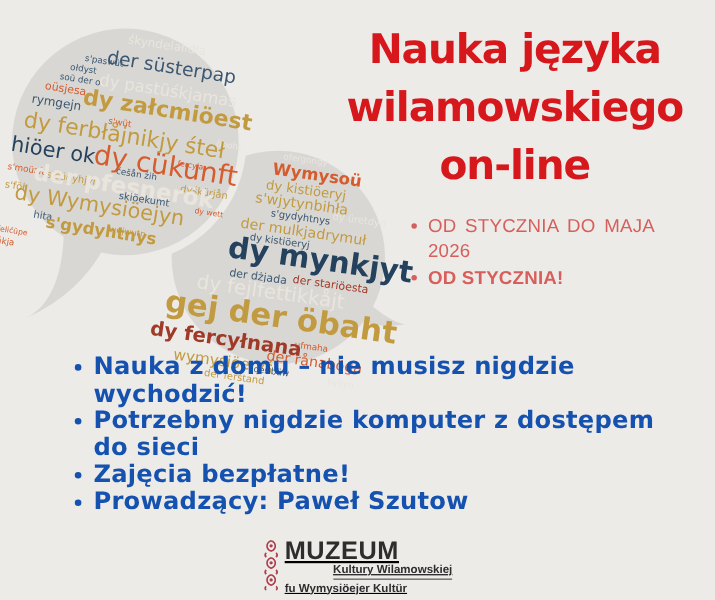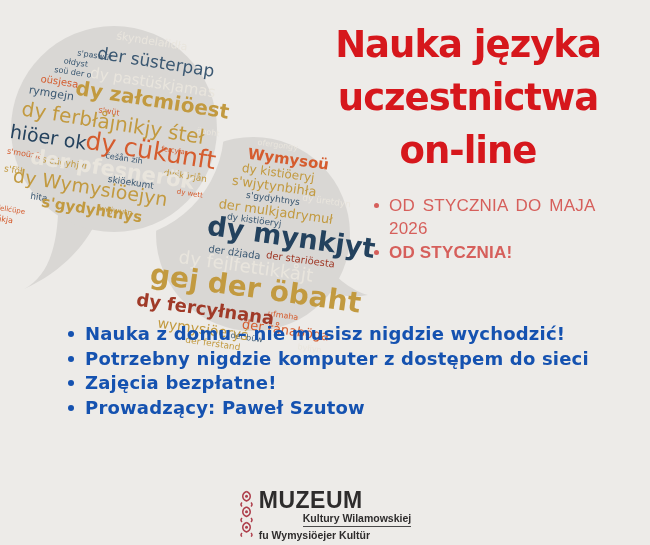--- a/index.html
+++ b/index.html
@@ -20,32 +20,32 @@
   
   .schedule{position:absolute;left:372px;top:194px;width:235px;margin:0;padding:0;list-style:none;
             color:#d65f5b;font-size:17px;line-height:23px;font-family:"Liberation Sans",sans-serif;letter-spacing:.2px;}
   .schedule li{position:relative;padding-left:17px;margin-bottom:1px;}
   .schedule li::before{content:"";position:absolute;left:2px;top:9px;width:5px;height:5px;border-radius:50%;background:#d65f5b;}
   .schedule strong{font-weight:700;}
   .schedule li.spread{word-spacing:3px;}
 
   
   .benefits{position:absolute;left:64px;top:322px;width:560px;margin:0;padding:0;list-style:none;
-            color:#1552b0;font-size:18px;font-weight:700;line-height:24.5px;letter-spacing:.2px;}
+            color:#1552b0;font-size:22px;font-weight:700;line-height:24.5px;letter-spacing:.2px;}
   .benefits li{position:relative;padding-left:21px;}
   .benefits li::before{content:"";position:absolute;left:4px;top:9px;width:6px;height:6px;border-radius:50%;background:#1552b0;}
 
   
   .contact{position:absolute;left:0;top:448px;width:650px;text-align:center;
            color:#1c1c1c;font-size:13.5px;font-weight:700;line-height:17.5px;
            font-family:"Liberation Sans",sans-serif;}
 
   
   .logo{position:absolute;left:0;top:489px;width:650px;display:flex;justify-content:center;}
-  .logo-inner{display:flex;align-items:center;gap:5px;}
+  .logo-inner{display:flex;align-items:center;gap:5px;text-decoration:underline;}
   .logo-text{display:flex;flex-direction:column;align-items:flex-start;font-family:"Liberation Sans",sans-serif;color:#2e2c2c;}
   .logo-name{font-size:23px;font-weight:700;line-height:23px;letter-spacing:.5px;}
   .logo-sub1{font-size:10.5px;font-weight:700;line-height:13px;border-bottom:1.5px solid #4a4a4a;padding-bottom:1px;margin-left:44px;}
   .logo-sub2{font-size:10.5px;font-weight:700;line-height:13px;padding-top:1.5px;}
 </style>
 </head>
 <body>
 
 <div class="poster">
 
@@ -108,21 +108,21 @@
       <span style="left: -10px; top: 169px; font-size: 18px; color: rgb(160, 58, 40); font-weight: bold;">dy fercyłnana</span>
       <span style="left: 98px; top: 181px; font-size: 13px; color: rgb(213, 92, 46);">der rånaböga</span>
       <span style="left: 88px; top: 197px; font-size: 8px; color: rgb(59, 88, 114);">der büw</span>
       <span style="left: 14px; top: 191px; font-size: 14px; color: rgb(194, 154, 64);">wymysiöeryś</span>
       <span style="left: 44px; top: 207px; font-size: 9px; color: rgb(194, 154, 64);">der ferśtand</span>
       <span style="left: 156px; top: 199px; font-size: 8px; color: rgb(233, 229, 221);">byłjyn</span>
     </div>
 
   <div class="title">
     <div>Nauka języka</div>
-    <div>uczestnictwa</div>
+    <div>wilamowskiego</div>
     <div>on-line</div>
   </div>
 
   <ul class="schedule">
     <li class="spread"><span>OD STYCZNIA DO MAJA 2026</span><strong></strong><span></span></li>
     <li><span></span><strong>OD STYCZNIA!</strong><span></span></li>
   </ul>
 
   <ul class="benefits">
     <li>Nauka z domu – nie musisz nigdzie wychodzić!</li>

